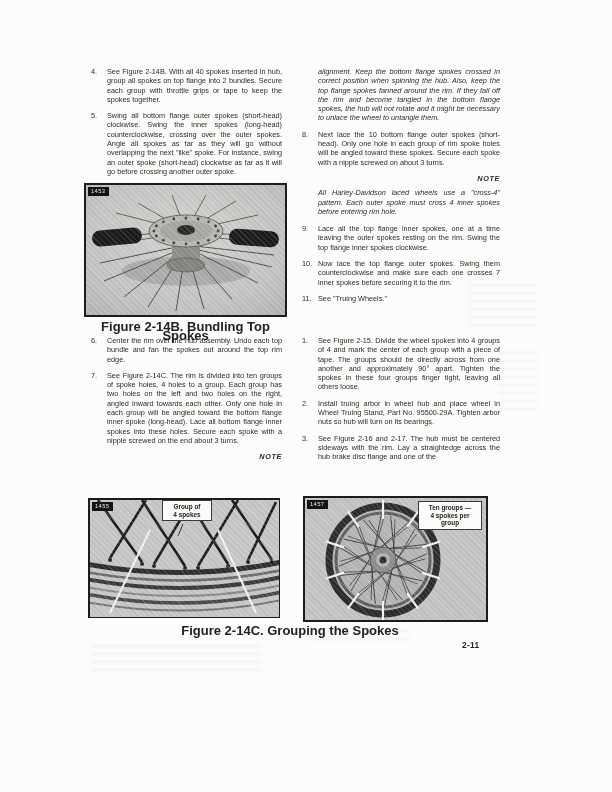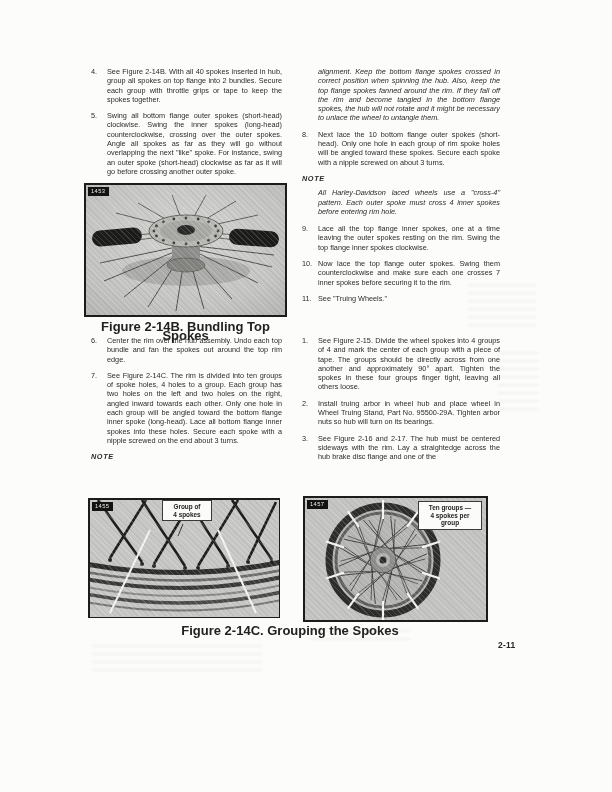--- a/index.html
+++ b/index.html
@@ -9,21 +9,21 @@
     font-family:"Liberation Sans", sans-serif;
     color:#2b2b29;
     font-size:7.3px;line-height:9.3px;
     -webkit-font-smoothing:antialiased;
   }
   .col{position:absolute;text-align:justify;}
   .step{display:flex;margin-bottom:7px;}
   .step .num{width:16px;flex:none;}
   .step .txt{flex:1;text-align:justify;}
   .note-label{
-    text-align:left;font-style:italic;font-weight:600;
+    text-align:right;font-style:italic;font-weight:600;
     letter-spacing:.6px;margin:7px 0 5px 0;
   }
   .note-text{font-style:italic;text-align:justify;}
   .indent-note{margin-left:16px;}
   .indent-note2{margin-left:16px;}
   .section-heading{
     font-weight:bold;font-size:11.5px;line-height:13px;
     letter-spacing:.2px;margin:0 0 9px 0;color:#1e1e1c;
   }
   .figure-frame{
@@ -292,13 +292,13 @@
   <div class="halftone"></div>
   <div class="callout" style="right:4px;top:3px;width:58px;">
     <div>Ten groups —</div>
     <div>4 spokes per</div>
     <div>group</div>
   </div>
 </figure>
 
 <div class="fig-caption" style="left:150px;top:626px;width:280px;">Figure 2-14C. Grouping the Spokes</div>
 
-<div class="page-number" style="left:462px;top:641px;width:40px;margin-left:36px;">2-11</div>
+<div class="page-number" style="left:462px;top:641px;width:40px;">2-11</div>
 
 </body></html>

